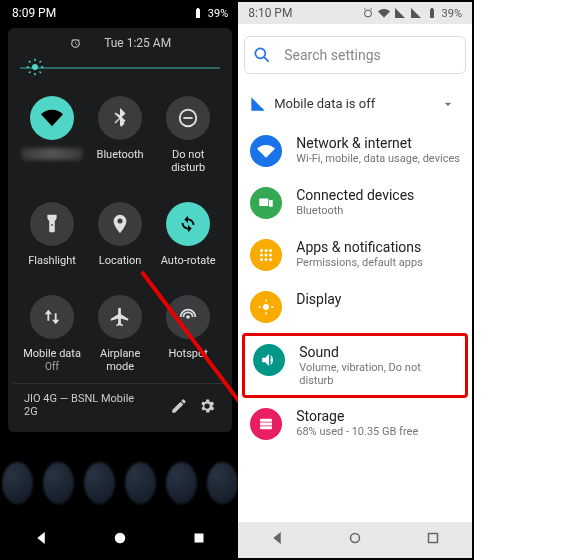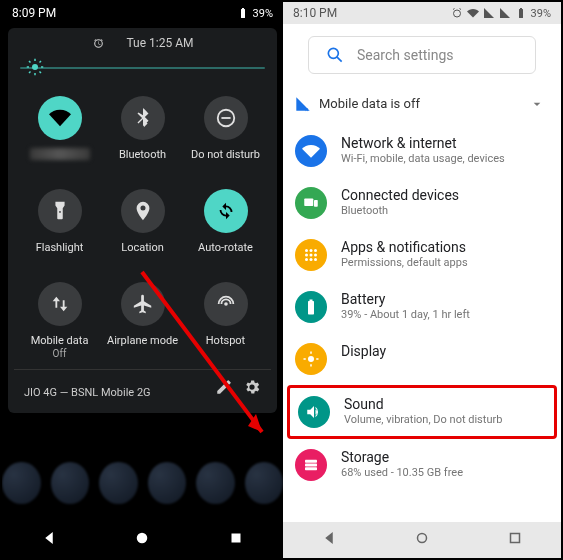--- a/index.html
+++ b/index.html
@@ -1,17 +1,17 @@
 <!DOCTYPE html>
 <html><head>
 <meta charset="utf-8">
 <style>
 * { margin: 0; padding: 0; box-sizing: border-box; font-family: Roboto, Arial, sans-serif; }
 body { background: #fff; width: 563px; height: 560px; overflow: hidden; position: relative; }
-.container { display: flex; width: 563px; height: 560px; border: 2px solid #000; }
+.container { display: flex; width: 474px; height: 560px; border: 2px solid #000; }
 .panel { position: relative; overflow: hidden; }
 .panel-left { width: 282px; background: #000; color: #fff; }
 .panel-right { width: 279px; background: #fff; color: #202124; }
 
 
 .status { display: flex; align-items: center; justify-content: space-between; padding: 4px 10px; font-size: 12px; height: 22px; }
 .status-left-dark { background: #000; color: #fff; }
 .status-right-light { background: #e8e8e8; color: #555; }
 .status .right-icons { display: flex; align-items: center; gap: 4px; font-size: 11px; }
 .status .right-icons svg { width: 12px; height: 12px; }
@@ -45,21 +45,21 @@
 .navbar-dark { background: #000; }
 .navbar-light { background: #e8e8e8; }
 .navbar svg { width: 18px; height: 18px; }
 .navbar-dark svg { fill: #fff; }
 .navbar-light svg { fill: #666; }
 
 
 .arrow-svg { position: absolute; top: 260px; left: 130px; width: 150px; height: 190px; pointer-events: none; z-index: 5; }
 
 
-.search-wrap { margin: 12px 25px; border: 1px solid #ddd; border-radius: 6px; display: flex; align-items: center; padding: 8px 16px; gap: 12px; background: #fff; }
+.search-wrap { margin: 12px 6px; border: 1px solid #ddd; border-radius: 6px; display: flex; align-items: center; padding: 8px 7px; gap: 12px; background: #fff; }
 .search-wrap svg { width: 20px; height: 20px; }
 .search-ph { color: #888; font-size: 14px; }
 
 .suggestion { display: flex; align-items: center; padding: 10px 16px 14px 36px; font-size: 13px; color: #333; position: relative; }
 .suggestion .chev { position: absolute; right: 16px; }
 .suggestion .tri-ico { position: absolute; left: 12px; top: 10px; }
 
 .list { padding-bottom: 40px; }
 .item { display: flex; align-items: flex-start; padding: 10px 12px 10px 12px; gap: 14px; position: relative; }
 .item.highlight { border: 3px solid #e60000; border-radius: 4px; margin: 0 4px; padding: 8px 8px 8px 8px; }
@@ -314,31 +314,20 @@
               <circle cx="12" cy="18" r="2"></circle>
               <circle cx="18" cy="18" r="2"></circle>
             </svg>
           </div>
         <div class="item-text">
             <div class="item-title">Apps &amp; notifications</div>
             <div class="item-sub">Permissions, default apps</div>
           </div>
       </div>
       <div class="item">
-        <div class="item-ico c-teal">
-            <svg viewBox="0 0 24 24">
-              <path d="M15 4h-1V2h-4v2H9a1 1 0 0 0-1 1v16a1 1 0 0 0 1 1h6a1 1 0 0 0 1-1V5a1 1 0 0 0-1-1z"></path>
-            </svg>
-          </div>
-        <div class="item-text">
-            <div class="item-title">Battery</div>
-            <div class="item-sub">39% - About 1 day, 1 hr left</div>
-          </div>
-      </div>
-      <div class="item">
         <div class="item-ico c-orange">
             <svg viewBox="0 0 24 24">
               <circle cx="12" cy="12" r="4"></circle>
               <g stroke="#fff" stroke-width="2">
                 <line x1="12" y1="2" x2="12" y2="5"></line>
                 <line x1="12" y1="19" x2="12" y2="22"></line>
                 <line x1="2" y1="12" x2="5" y2="12"></line>
                 <line x1="19" y1="12" x2="22" y2="12"></line>
               </g>
             </svg>

